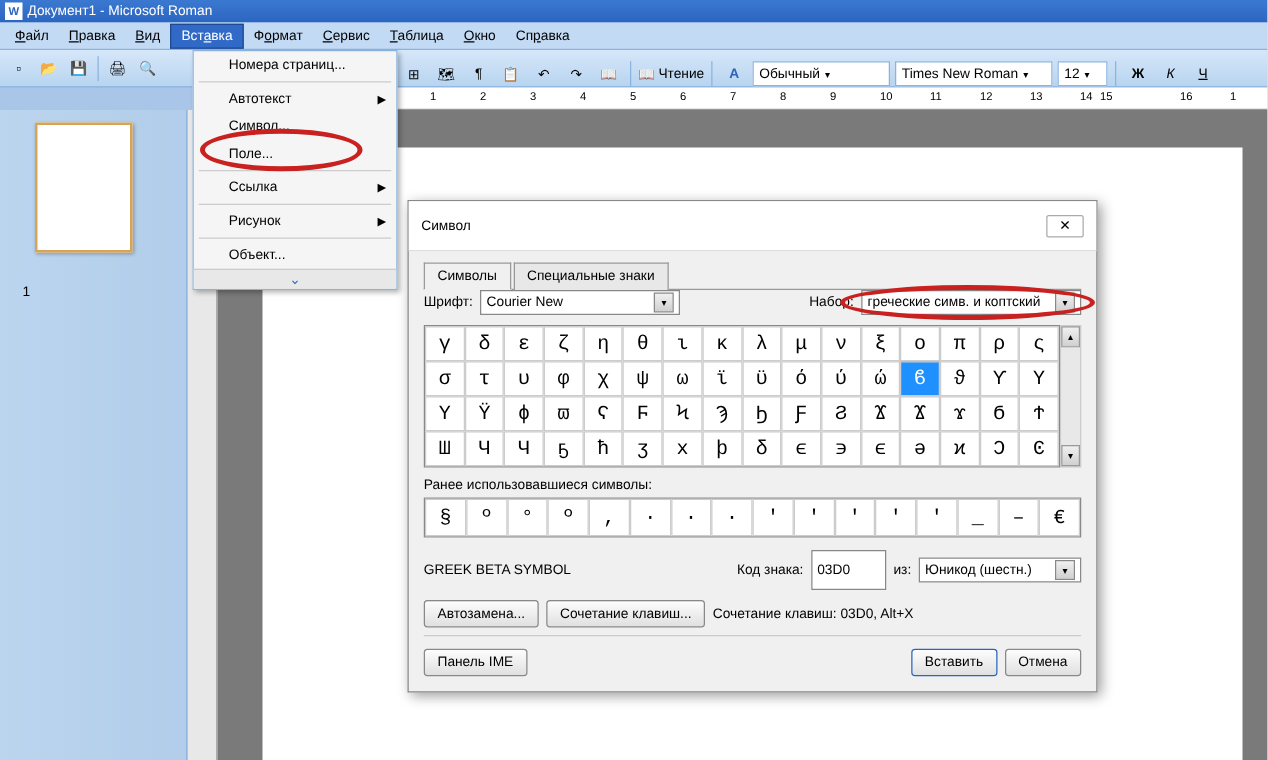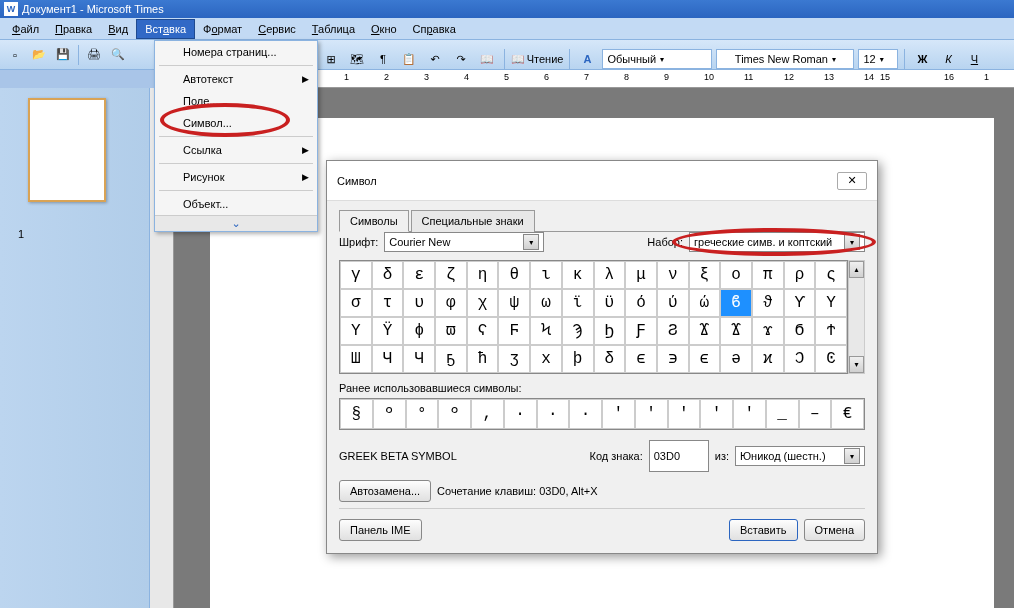--- a/index.html
+++ b/index.html
@@ -74,21 +74,21 @@
 .btn { height: 22px; padding: 0 10px; background: linear-gradient(#fdfdfd,#e0e0e0); border: 1px solid #888; border-radius: 3px; cursor: default; display: inline-flex; align-items: center; font-size: 11px; }
 .btn-row { display: flex; gap: 6px; margin-bottom: 6px; }
 .footer-row { display: flex; align-items: center; border-top: 1px solid #ccc; padding-top: 10px; gap: 6px; }
 .footer-row .spacer { flex: 1; }
 </style>
 </head>
 <body>
 
 <div class="titlebar">
   <span class="app-icon">W</span>
-  <span>Документ1 - Microsoft Times</span>
+  <span>Документ1 - Microsoft Roman</span>
 </div>
 
 <div class="menubar" id="menubar">
     <div class="menu-item"><span class="underline">Ф</span>айл</div>
     <div class="menu-item"><span class="underline">П</span>равка</div>
     <div class="menu-item"><span class="underline">В</span>ид</div>
     <div class="menu-item active">Вст<span class="underline">а</span>вка</div>
     <div class="menu-item">Ф<span class="underline">о</span>рмат</div>
     <div class="menu-item"><span class="underline">С</span>ервис</div>
     <div class="menu-item"><span class="underline">Т</span>аблица</div>
@@ -118,21 +118,21 @@
   <div style="display:flex; align-items:center; gap:2px;">
     <span>📖</span>
       <span>Чтение</span>
   </div>
   <div class="tool-sep"></div>
   <div class="tool-btn" style="color:#2b65c0; font-weight:bold;">A</div>
   <div class="tool-combo" style="width:110px;">
     <span>Обычный</span>
       <span class="arrow">▾</span>
   </div>
-  <div class="tool-combo" style="width:138px;justify-content:center;">
+  <div class="tool-combo" style="width:126px;">
     <span>Times New Roman</span>
       <span class="arrow">▾</span>
   </div>
   <div class="tool-combo" style="width:40px;">
     <span>12</span>
       <span class="arrow">▾</span>
   </div>
   <div class="tool-sep"></div>
   <div class="tool-btn" style="font-weight:bold;">Ж</div>
   <div class="tool-btn" style="font-style:italic;">К</div>
@@ -176,24 +176,24 @@
 <div class="dropdown" id="dropdown">
     <div class="dd-item">
       <span>Номера страниц...</span>
     </div>
     <div class="dd-sep"></div>
     <div class="dd-item">
       <span>Автотекст</span>
       <span class="arrow-r">▶</span>
     </div>
     <div class="dd-item">
+      <span>Символ...</span>
+    </div>
+    <div class="dd-item">
       <span>Поле...</span>
-    </div>
-    <div class="dd-item">
-      <span>Символ...</span>
     </div>
     <div class="dd-sep"></div>
     <div class="dd-item">
       <span>Ссылка</span>
       <span class="arrow-r">▶</span>
     </div>
     <div class="dd-sep"></div>
     <div class="dd-item">
       <span>Рисунок</span>
       <span class="arrow-r">▶</span>
@@ -336,20 +336,21 @@
       <input class="text-input" value="03D0" style="">
       <span>из:</span>
       <div class="combo" style="width:130px;">
         <span>Юникод (шестн.)</span>
           <div class="cb-arrow">▾</div>
       </div>
     </div>
 
     <div class="btn-row">
       <button class="btn">Автозамена...</button>
+      <button class="btn">Сочетание клавиш...</button>
       <span style="font-size:11px; align-self:center;">Сочетание клавиш: 03D0, Alt+X</span>
     </div>
 
     <div class="footer-row">
       <button class="btn">Панель IME</button>
       <div class="spacer"></div>
       <button class="btn" style="border-color:#2b65c0;">Вставить</button>
       <button class="btn">Отмена</button>
     </div>
   </div>

